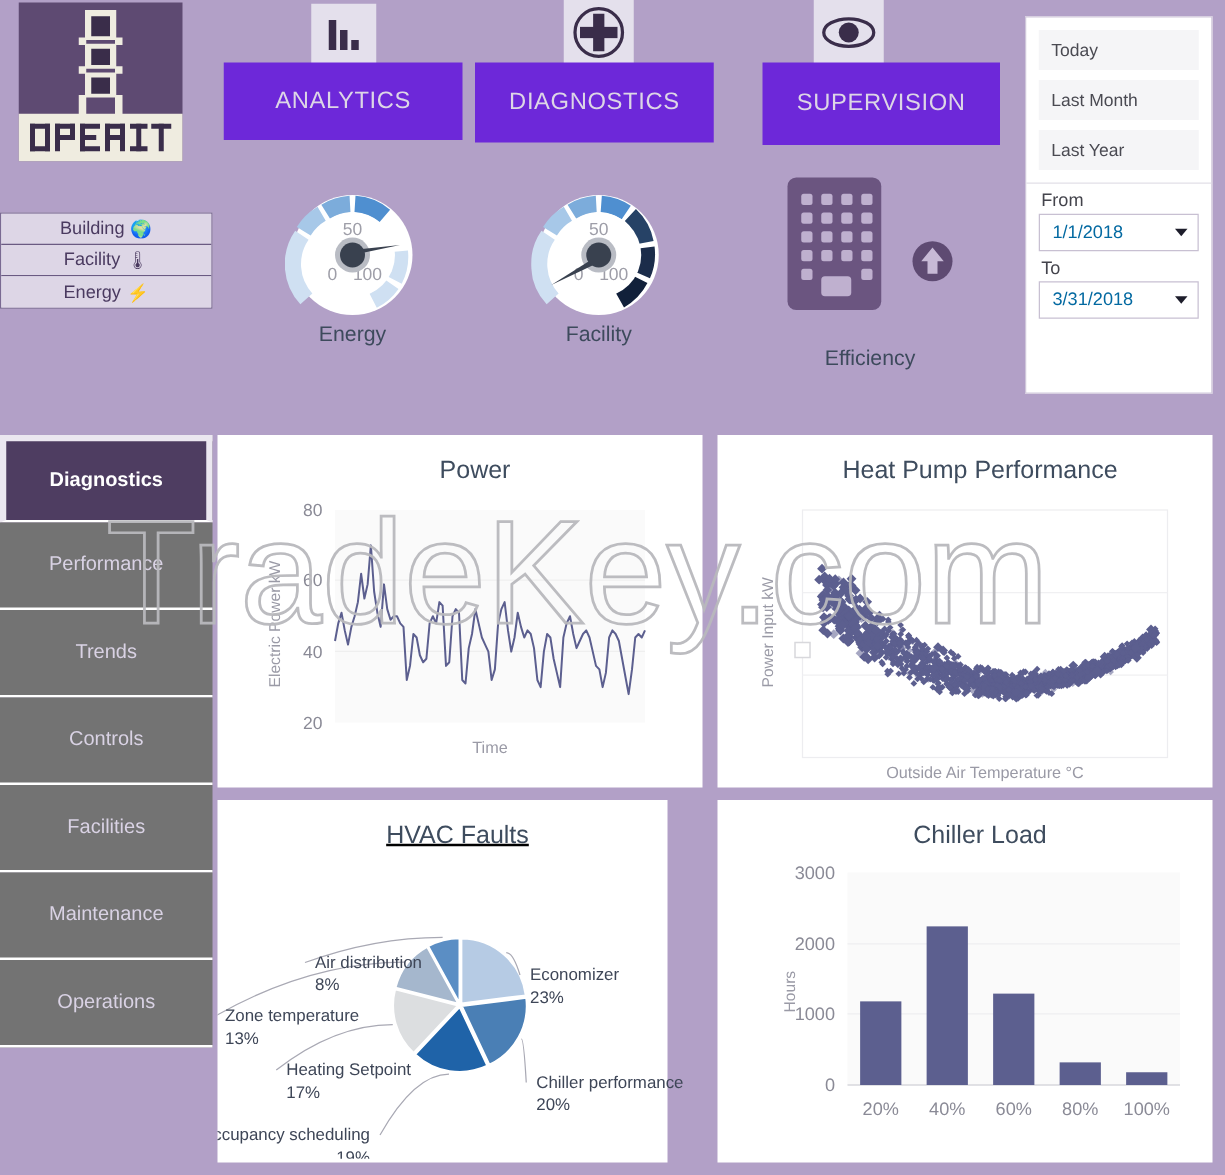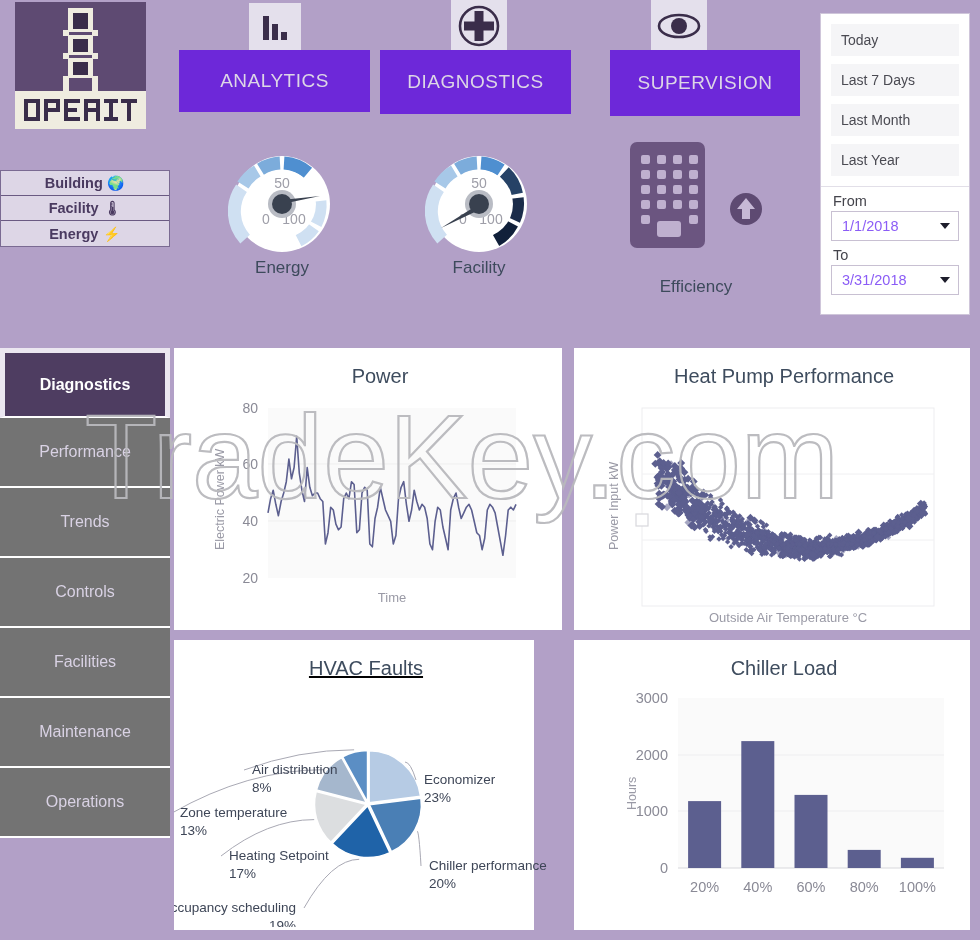--- a/index.html
+++ b/index.html
@@ -57,21 +57,21 @@
     width: 170px;
     border: 1px solid #7a6a92;
     background: #ddd6e6;
   }
   .scope-item {
     height: 25px;
     background: #ddd6e6;
     border-bottom: 1px solid #6a5a82;
     display: flex; align-items: center; justify-content: center;
     gap: 5px;
-    font-size: 14.5px; font-weight: bold; color: #4a3a60;
+    font-size: 14.5px; font-weight: normal; color: #4a3a60;
   }
   .scope-item:last-child { border-bottom: none; }
   .scope-ico { font-size: 14px; line-height: 1; }
 
   
   .gauge-wrap { position: absolute; text-align: center; }
   #gauge-energy { left: 228px; top: 152px; width: 108px; }
   #gauge-operation { left: 425px; top: 152px; width: 108px; }
   .gauge-label {
     margin-top: 6px;
@@ -128,21 +128,21 @@
     margin: 6px 0 2px 12px;
     font-size: 14.5px; color: #44444c;
   }
   .date-select {
     margin: 0 10px;
     height: 30px;
     border: 1px solid #c8c0d2;
     background: #fff;
     display: flex; align-items: center; justify-content: space-between;
     padding: 0 8px 0 10px;
-    font-size: 14.5px; color: #8b5cf6;
+    font-size: 14.5px; color: #0369a1;
   }
   .caret {
     width: 0; height: 0;
     border-left: 5px solid transparent;
     border-right: 5px solid transparent;
     border-top: 6px solid #1d1d2b;
   }
 
   
   .sidebar { position: absolute; left: 0px; top: 348px; width: 170px; }
@@ -381,21 +381,20 @@
       <svg width="34" height="34" viewBox="0 0 34 34">
         <circle cx="17" cy="17" r="16" fill="#5e4a72"></circle>
         <path d="M 17 6 L 26 17 L 21 17 L 21 27 L 13 27 L 13 17 L 8 17 Z" fill="#c7b9d6"></path>
       </svg>
     </div>
     <div id="eff-label">Efficiency</div>
   </div>
 
   <div class="date-panel">
     <div class="date-quick">Today</div>
-    <div class="date-quick">Last 7 Days</div>
     <div class="date-quick">Last Month</div>
     <div class="date-quick">Last Year</div>
     <div class="date-sep"></div>
     <div class="date-field-label">From</div>
     <div class="date-select">
       <span>1/1/2018</span>
       <span class="caret"></span>
     </div>
     <div class="date-field-label">To</div>
     <div class="date-select">

